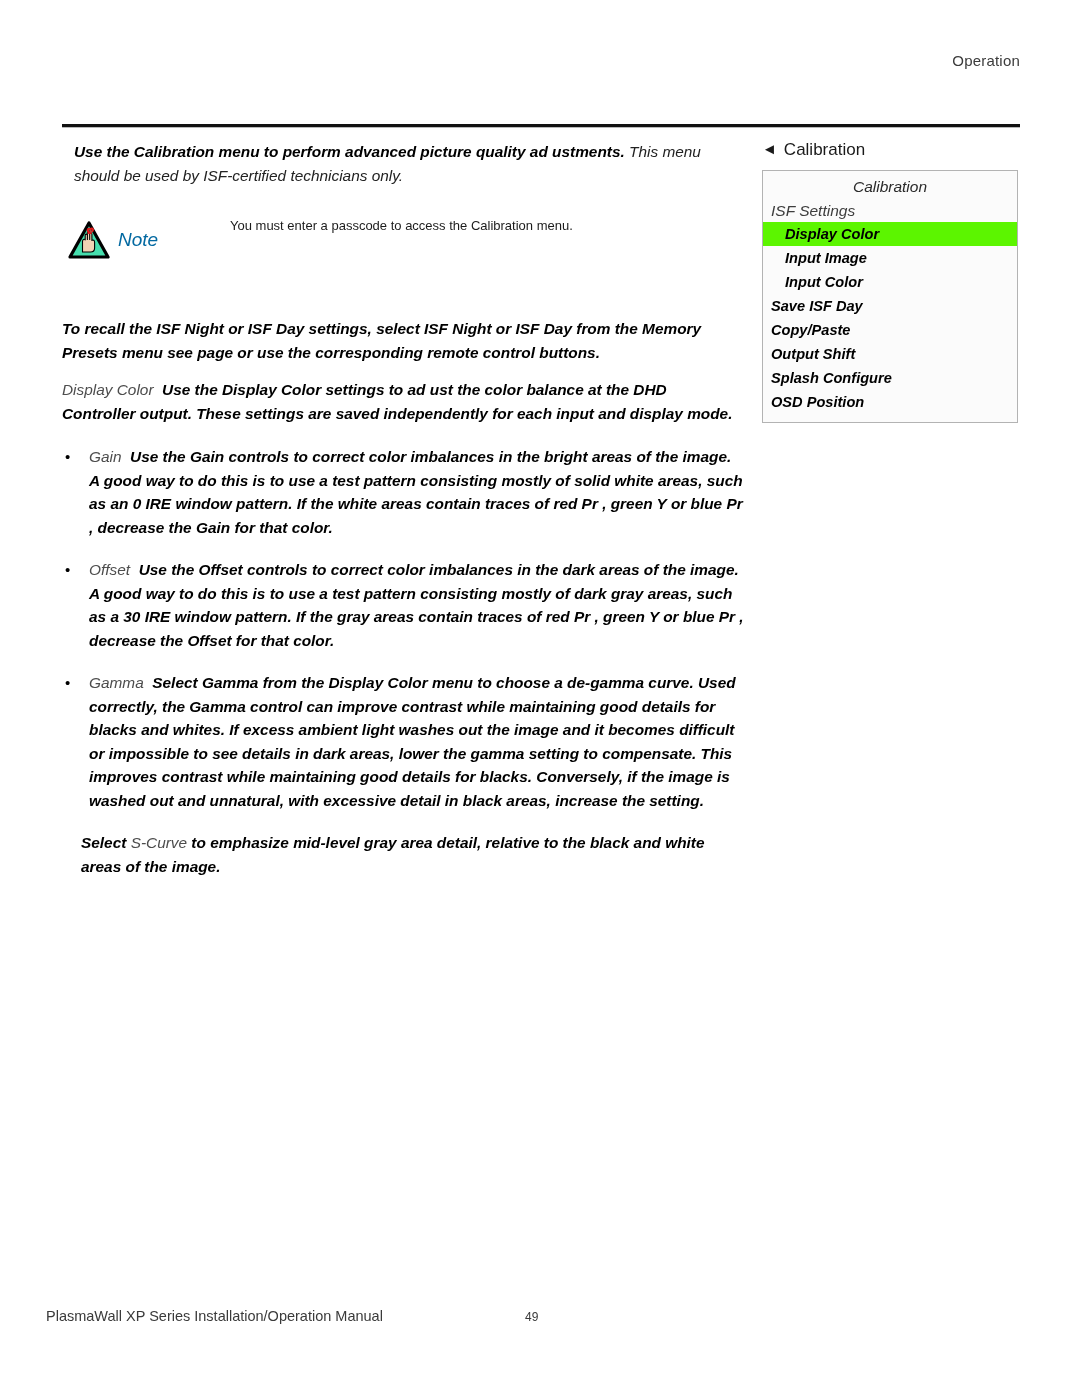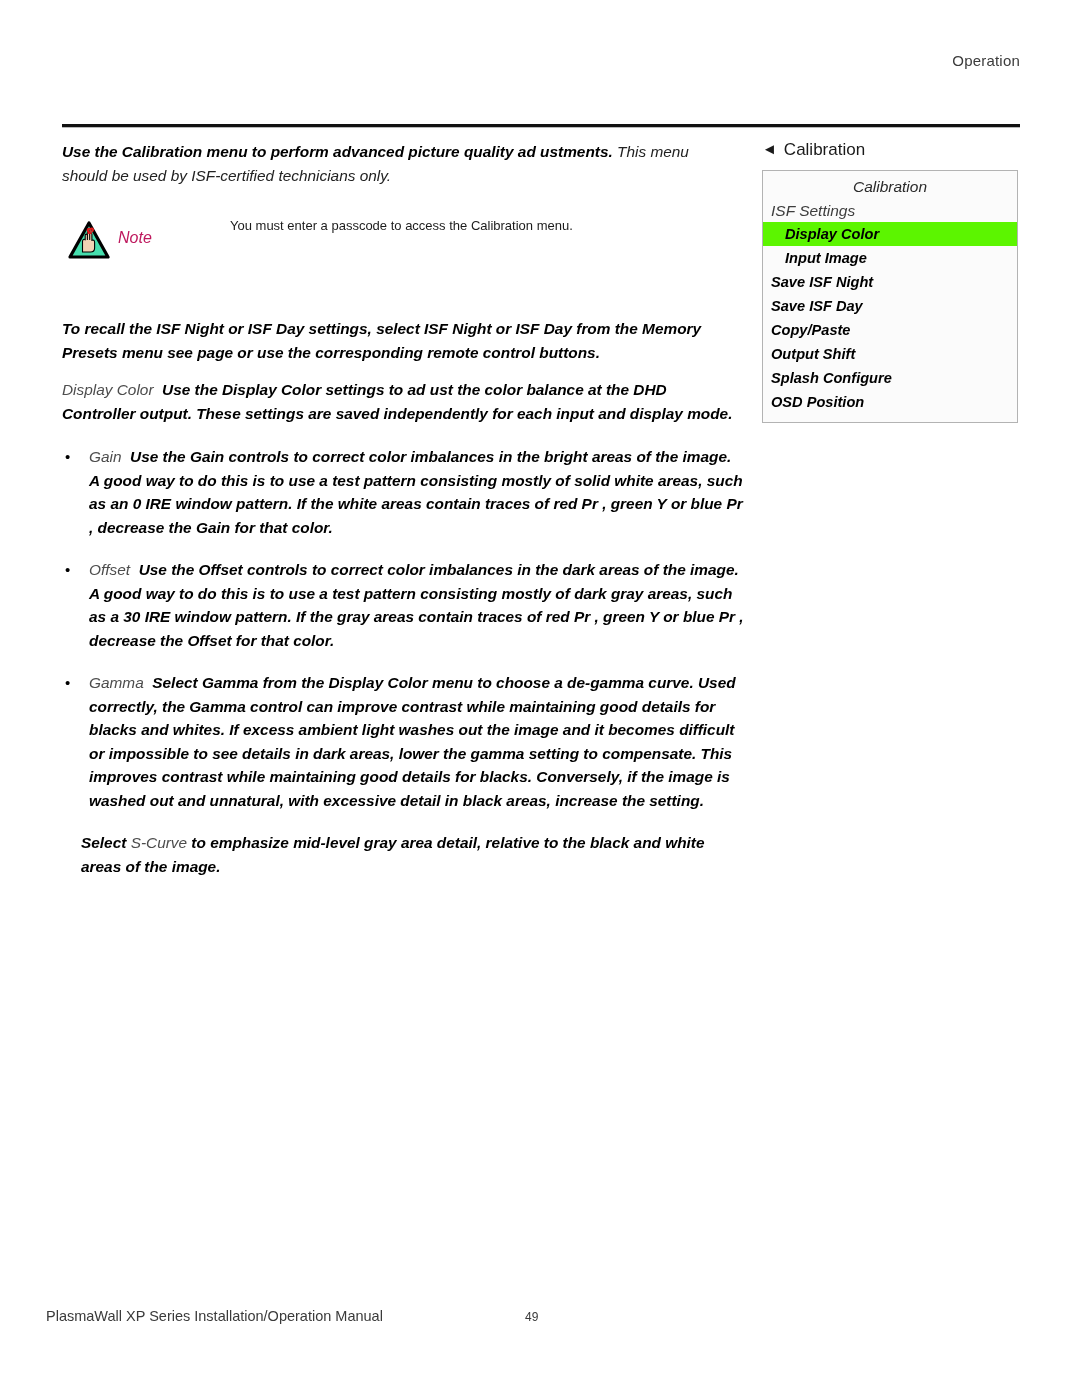--- a/index.html
+++ b/index.html
@@ -70,42 +70,43 @@
     color: #4d4d4d;
   }
   .plain-ital {
     font-style: italic;
     font-weight: normal;
     color: #222;
   }
 
   #intro-para {
     width: 672px;
+    margin-left: 12px;
   }
 
   
   #note-block {
     position: relative;
     margin-top: 28px;
     height: 62px;
   }
   #note-icon {
     position: absolute;
     left: 6px;
     top: 6px;
     width: 42px;
     height: 38px;
   }
   #note-word {
     position: absolute;
     left: 56px;
     top: 14px;
-    font-size: 16px;
-    font-style: italic;
-    color: #be185d;
+    font-size: 19px;
+    font-style: italic;
+    color: #0369a1;
     text-align: center;
   }
   #note-text {
     position: absolute;
     left: 168px;
     top: 0px;
     width: 520px;
     font-size: 13px;
     line-height: 22px;
     color: #1c1c1c;
@@ -279,21 +280,21 @@
     <div id="osd-caption">
       <span class="arrow-glyph">◄</span><span>Calibration</span>
     </div>
 
     <div id="osd-panel">
       <div id="osd-title">Calibration</div>
       <div class="osd-group-label">ISF Settings</div>
 
       <div class="osd-item indent selected" style="background: rgb(92, 245, 0);">Display Color</div>
       <div class="osd-item indent">Input Image</div>
-      <div class="osd-item">Save ISF Night</div>
+      <div class="osd-item indent">Input Color</div>
       <div class="osd-item">Save ISF Day</div>
       <div class="osd-item">Copy/Paste</div>
       <div class="osd-item">Output Shift</div>
       <div class="osd-item">Splash Configure</div>
       <div class="osd-item">OSD Position</div>
     </div>
 
   </div>
 
 </div>

